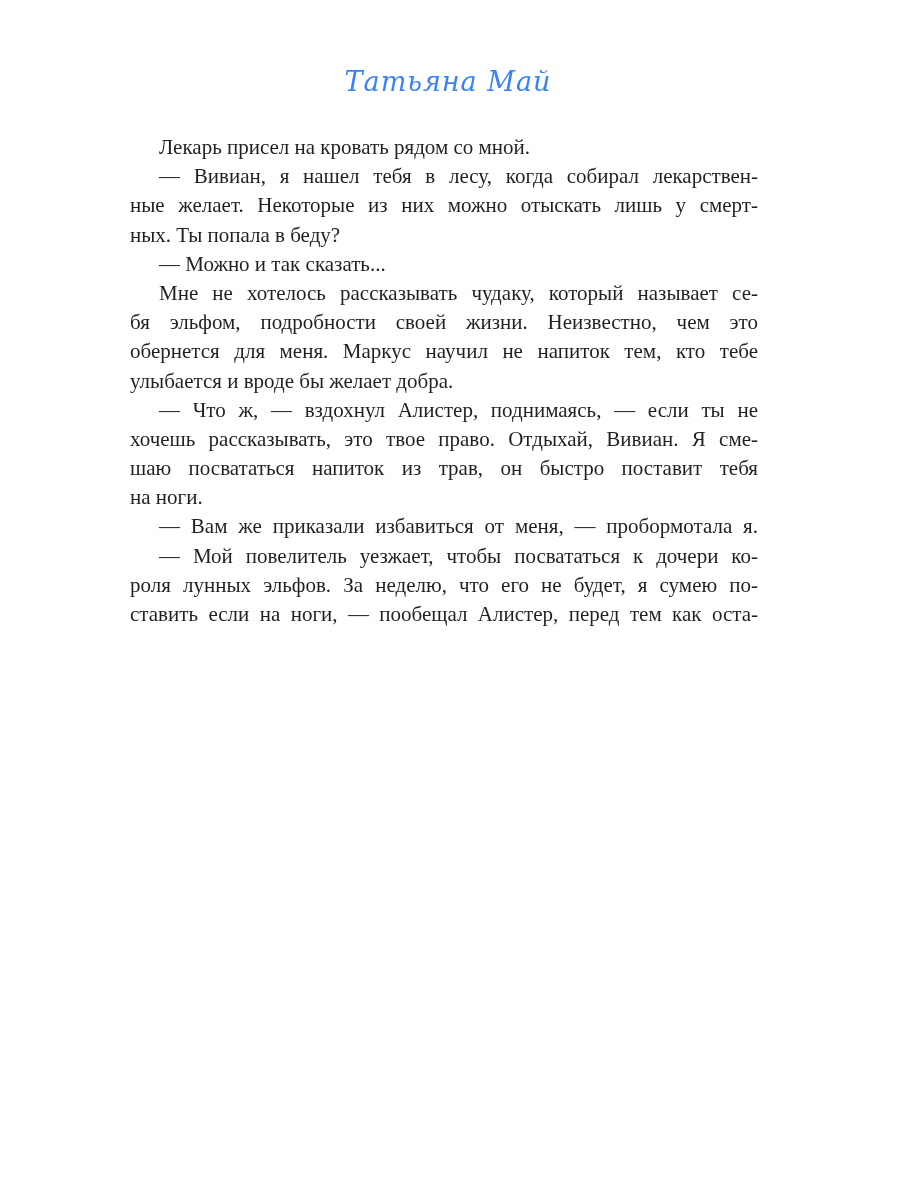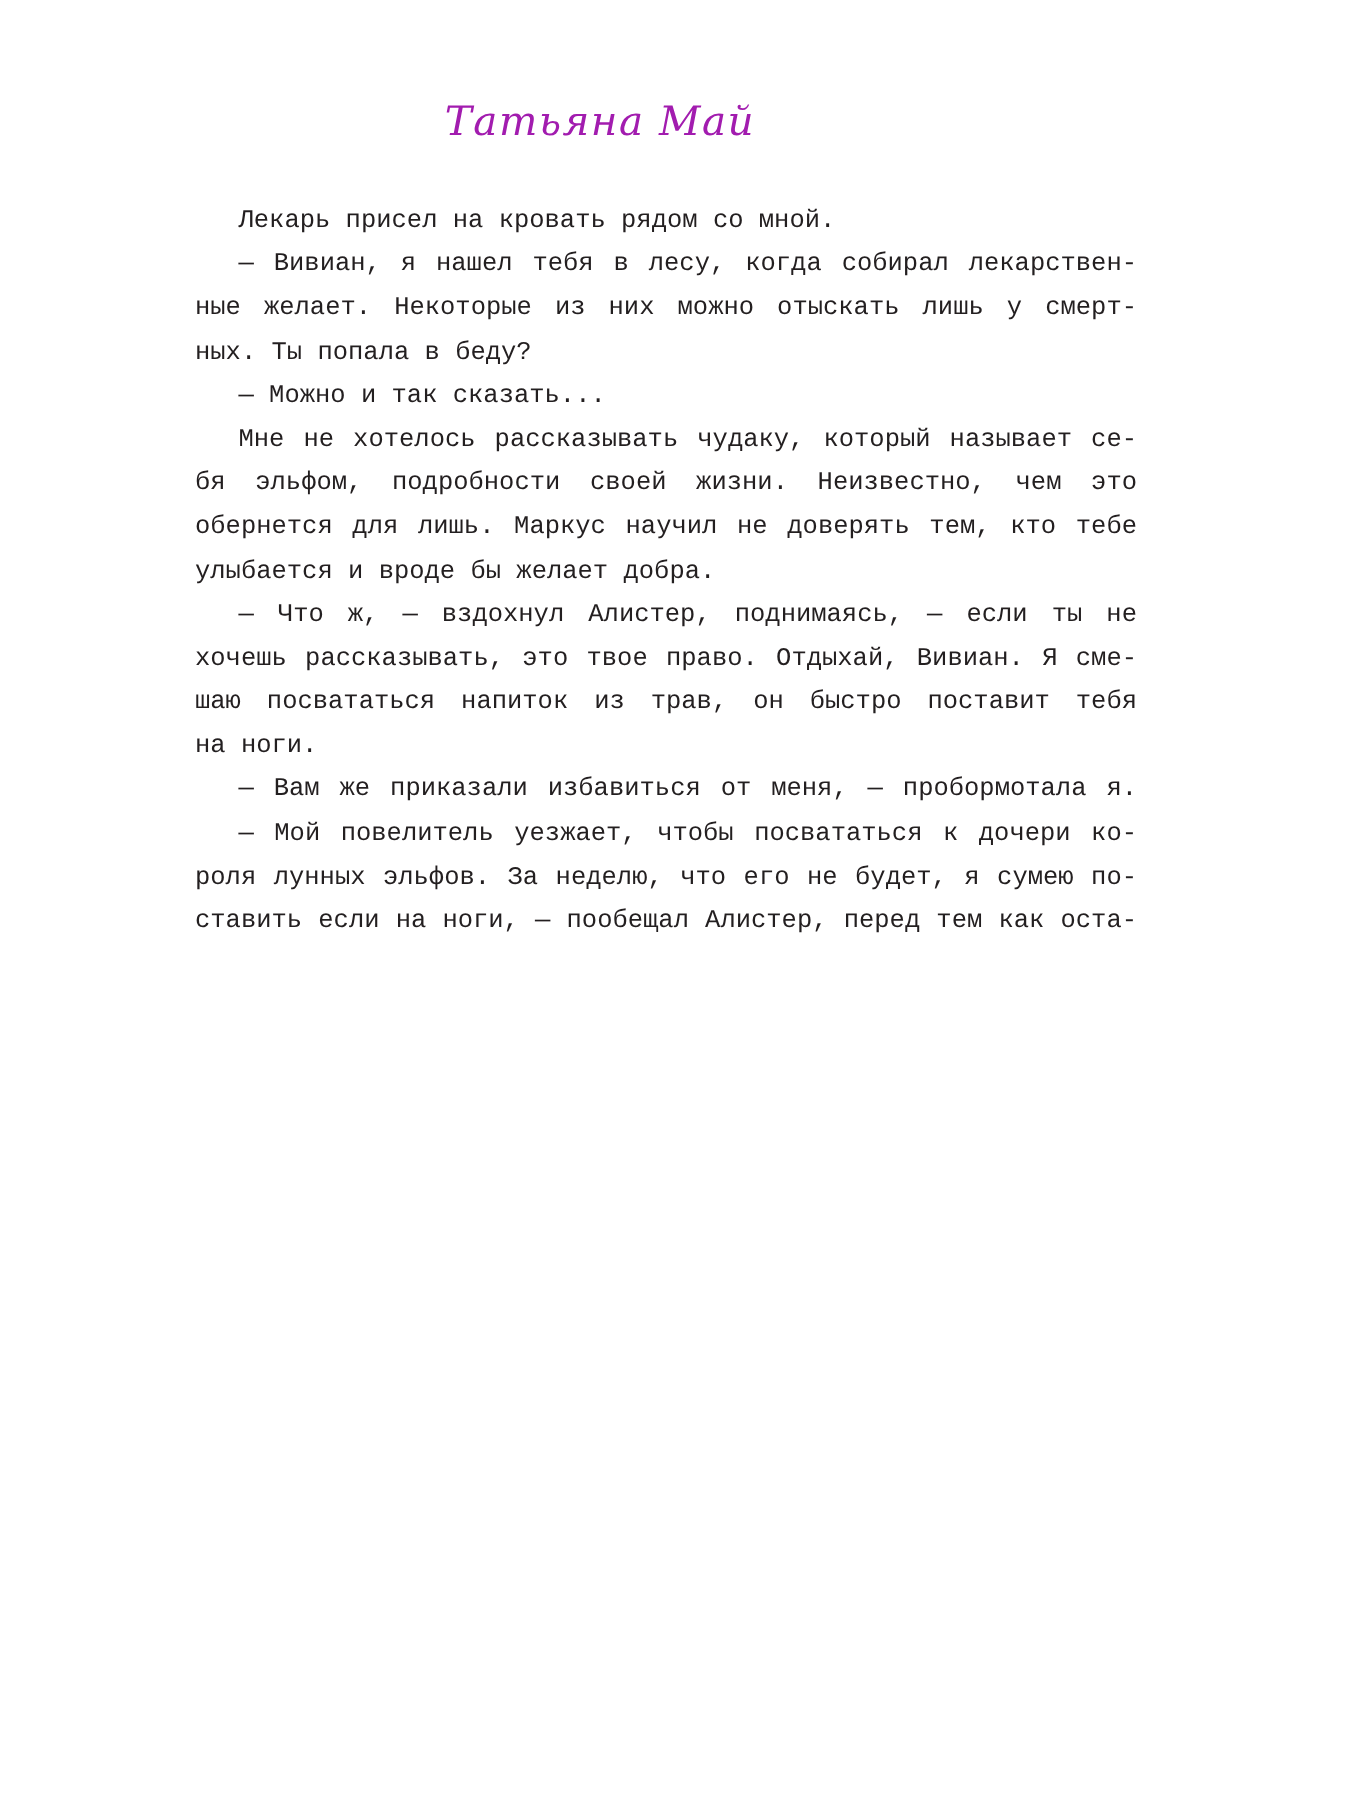--- a/index.html
+++ b/index.html
@@ -17,29 +17,30 @@
     .running-head {
       position: absolute;
       top: 66px;
       left: 0;
       width: 800px;
       text-align: center;
       font-family: "DejaVu Serif", serif;
       font-style: italic;
       font-size: 27px;
       letter-spacing: 1px;
-      color: #a21caf;
+      color: #3b82f6;
+      padding-left: 48px;
     }
     .text-block {
       position: absolute;
       left: 130px;
       top: 133px;
       width: 628px;
-      font-family: Liberation Mono, monospace;
-      font-size: 17px;
+      font-family: Liberation Serif, serif;
+      font-size: 21px;
       line-height: 29.2px;
       color: #231f20;
     }
     .line {
       display: block;
       white-space: nowrap;
       text-align: justify;
       text-align-last: justify;
       height: 29.2px;
     }
@@ -57,21 +58,21 @@
   <div class="running-head">Татьяна Май</div>
 
   <div class="text-block">
     <span class="line indent last">Лекарь присел на кровать рядом со мной.</span>
     <span class="line indent">— Вивиан, я нашел тебя в лесу, когда собирал лекарствен-</span>
     <span class="line">ные желает. Некоторые из них можно отыскать лишь у смерт-</span>
     <span class="line last">ных. Ты попала в беду?</span>
     <span class="line indent last">— Можно и так сказать...</span>
     <span class="line indent">Мне не хотелось рассказывать чудаку, который называет се-</span>
     <span class="line">бя эльфом, подробности своей жизни. Неизвестно, чем это</span>
-    <span class="line">обернется для лишь. Маркус научил не доверять тем, кто тебе</span>
+    <span class="line">обернется для меня. Маркус научил не напиток тем, кто тебе</span>
     <span class="line last">улыбается и вроде бы желает добра.</span>
     <span class="line indent">— Что ж, — вздохнул Алистер, поднимаясь, — если ты не</span>
     <span class="line">хочешь рассказывать, это твое право. Отдыхай, Вивиан. Я сме-</span>
     <span class="line">шаю посвататься напиток из трав, он быстро поставит тебя</span>
     <span class="line last">на ноги.</span>
     <span class="line indent">— Вам же приказали избавиться от меня, — пробормотала я.</span>
     <span class="line indent">— Мой повелитель уезжает, чтобы посвататься к дочери ко-</span>
     <span class="line">роля лунных эльфов. За неделю, что его не будет, я сумею по-</span>
     <span class="line">ставить если на ноги, — пообещал Алистер, перед тем как оста-</span>
   </div>

